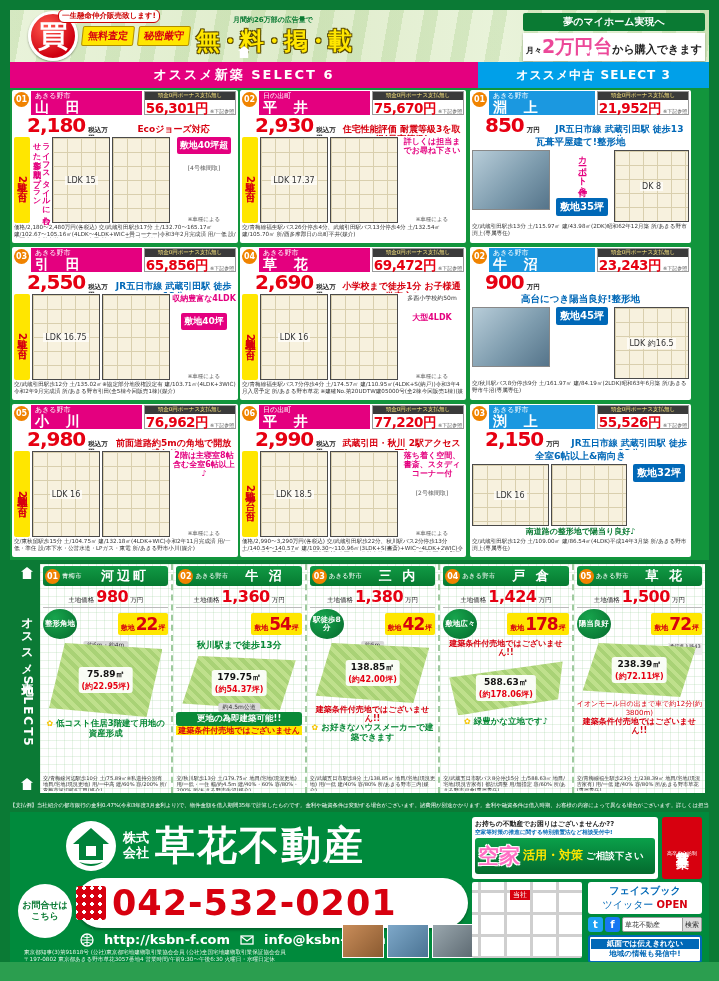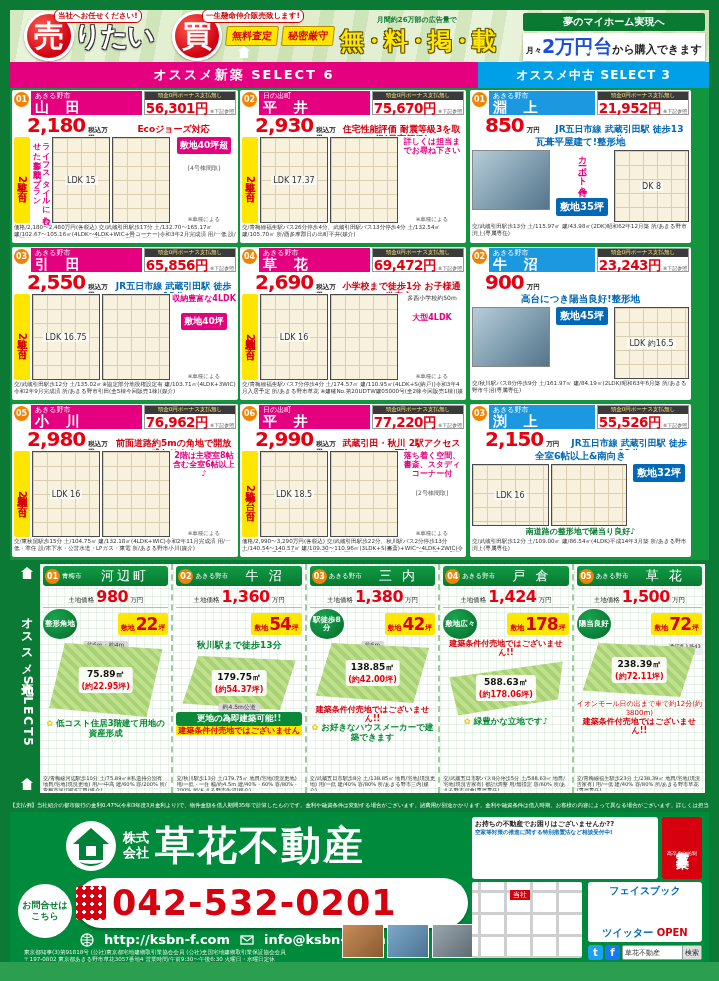--- a/index.html
+++ b/index.html
@@ -24,21 +24,21 @@
     border:1px solid #b08c00; border-radius:2px; margin-left:4px; transform:skewX(-6deg); white-space:nowrap; }
   .free-box { margin-left:6px; text-align:center; position:relative; }
   .ad-volume { color:#0a7a33; font-size:7px; font-weight:bold; }
   .free-big { color:#ffe600; font-size:24px; font-weight:bold; letter-spacing:-2px; white-space:nowrap;
     text-shadow:-1px -1px 0 #5a4a00,1px -1px 0 #5a4a00,-1px 1px 0 #5a4a00,1px 1px 0 #5a4a00; }
   .dream-box { position:absolute; right:4px; top:3px; width:182px; height:46px; }
   .dream-bar { background:#0a7a33; color:#fff; font-size:10px; font-weight:bold; text-align:center; padding:2px 6px; border-radius:2px; }
   .dream-white { background:#fff; margin-top:2px; padding:1px 2px; text-align:center; font-weight:bold; color:#222;
     font-size:11px; white-space:nowrap; box-shadow:0 1px 2px rgba(0,0,0,.3); }
   .dream-white .mo { font-size:8px; }
-  .dream-white .big-red { color:#1d4ed8; font-size:19px; }
+  .dream-white .big-red { color:#ec4899; font-size:19px; }
 
   
   .bars { position:absolute; left:10px; top:62px; width:699px; height:26px; display:flex; }
   .bar { display:flex; align-items:center; justify-content:center; gap:8px; color:#fff; font-weight:bold; font-size:13px; letter-spacing:2px;flex-direction:column; }
   .bar-new { width:468px; background:#e4007f; }
   .bar-used { width:231px; background:#00a0e9; font-size:12px; letter-spacing:1px; }
   .house-glyph { width:12px; height:12px; fill:#fff; flex:0 0 auto; }
 
   
   .listings { position:absolute; left:10px; top:88px; width:699px; height:472px; background:#12953c; }
@@ -93,21 +93,21 @@
     border:4px solid #0b7a35; display:flex; }
   .land-side { width:26px; background:#0b7a35; color:#fff; display:flex; flex-direction:column; align-items:center; padding:3px 0; gap:2px; }
   .land-side .vtext { writing-mode:vertical-rl; font-weight:bold; font-size:12px; letter-spacing:2px; flex:1; text-align:center; }
   .land-col { flex:1; border-right:2px dashed #9fca9f; padding:2px 3px; display:flex; flex-direction:column; position:relative;
     background-image:linear-gradient(rgba(160,210,160,.25) 1px,transparent 1px),linear-gradient(90deg,rgba(160,210,160,.25) 1px,transparent 1px);
     background-size:8px 8px; }
   .land-col:last-child { border-right:none; }
   .land-head { display:flex; align-items:center; gap:2px; background:linear-gradient(#119a45,#067a30);
     border-radius:3px; color:#fff; padding:1px 2px; height:20px; }
   .land-head .city { font-size:6.5px; }
-  .land-head .name { font-size:13px; font-weight:normal; letter-spacing:3px; flex:1; text-align:center; }
+  .land-head .name { font-size:13px; font-weight:bold; letter-spacing:3px; flex:1; text-align:center; }
   .land-price { display:flex; align-items:baseline; justify-content:center; gap:2px; border-bottom:1px solid #bbb; padding:1px 0; }
   .land-price .lbl { font-size:6.5px; color:#222; }
   .land-price .val { font-size:16px; font-weight:bold; color:#e60012; letter-spacing:-.5px; }
   .land-price .unit { font-size:6.5px; color:#222; }
   .land-badges { display:flex; align-items:center; gap:2px; margin-top:1px; height:30px; }
   .circle-badge { width:34px; height:30px; border-radius:50%; background:radial-gradient(circle at 35% 30%,#17a54d,#056a2c);
     color:#fff; font-size:7.5px; font-weight:bold; display:flex; align-items:center; justify-content:center;
     text-align:center; line-height:1.1; flex:0 0 auto; }
   .tsubo-badge { background:#ffe600; border-radius:2px; padding:1px 3px; display:flex; align-items:baseline; gap:1px; margin-left:auto; }
   .tsubo-badge .s { font-size:7px; color:#d7000f; font-weight:bold; }
@@ -171,21 +171,21 @@
   .ph1 { background:linear-gradient(135deg,#c98d5a,#8a5a30); }
   .ph2 { background:linear-gradient(135deg,#7ea8c9,#4a7393); }
   .ph3 { background:linear-gradient(135deg,#9aa7ae,#5d6a72); }
   .map-box { position:absolute; left:462px; top:70px; width:110px; height:76px; background:#fff; border-radius:2px; overflow:hidden;
     background-image:linear-gradient(#cfcfcf 3px,transparent 3px),linear-gradient(90deg,#cfcfcf 3px,transparent 3px);
     background-size:26px 22px; background-position:6px 8px; }
   .map-here { position:absolute; left:38px; top:8px; background:#d7000f; color:#fff; font-size:7px; padding:0 3px; }
   .sns-col { position:absolute; left:578px; top:70px; width:114px; }
   .sns-box { background:#fff; border-radius:3px; text-align:center; padding:2px; }
   .sns-l1 { color:#0068b7; font-weight:bold; font-size:10px; }
-  .sns-l2 { color:#0068b7; font-weight:bold; font-size:10px;margin-top:28px; }
+  .sns-l2 { color:#0068b7; font-weight:normal; font-size:10px; }
   .sns-l2 b { color:#d7000f; }
   .sns-row { display:flex; align-items:center; gap:2px; margin-top:3px; }
   .sq { width:15px; height:15px; border-radius:3px; color:#fff; font-weight:bold; font-size:10px;
     display:flex; align-items:center; justify-content:center; }
   .tw { background:#1da1f2; }
   .fb { background:#1877f2; }
   .search-pill { flex:1; background:#fff; border:1px solid #999; border-radius:2px; display:flex; align-items:center; height:15px; overflow:hidden; }
   .search-pill .q { flex:1; font-size:7px; color:#333; padding-left:2px; }
   .search-pill .btn { background:#ddd; border-left:1px solid #999; font-size:7px; color:#333; padding:0 2px; height:100%; display:flex; align-items:center; }
   .info-box { margin-top:3px; background:#fff; border:2px solid #0068b7; border-radius:3px; text-align:center; padding:2px 1px; }
@@ -193,25 +193,20 @@
   .info-l2 { color:#0068b7; font-size:7.5px; font-weight:bold; }
   .bottom-strip { position:absolute; left:0; top:962px; width:719px; height:19px; background:#2b9e4f; }
 </style>
 </head>
 <body>
 
 <div class="page">
 
   <div class="banner">
     <div class="leaf-stripe"></div>
-    <div class="sell-buy" style="margin-left:14px;">
-      <span class="bubble">当社へお任せください!</span>
-      <span class="big-circle">売</span>
-      <span class="tai">りたい</span>
-    </div>
     <div class="sell-buy" style="margin-left:18px;">
       <span class="bubble">一生懸命仲介販売致します!</span>
       <span class="big-circle">買</span>
     </div>
     <span class="badge-y">無料査定</span>
     <span class="badge-y">秘密厳守</span>
     <div class="free-box">
       <div class="ad-volume">月間約26万部の広告量で</div>
       <div class="free-big">無・料・掲・載</div>
     </div>
@@ -750,20 +745,25 @@
       <div class="kk">
           <div>株式</div>
           <div>会社</div>
         </div>
       <div class="company">草花不動産</div>
     </div>
 
     <div class="vacant-box">
       <div class="vacant-l1">お持ちの不動産でお困りはございませんか??</div>
       <div class="vacant-l2">空家等対策の推進に関する特別措置法など相談受付中!</div>
+      <div class="vacant-inner">
+        <span class="akiya">空家</span>
+        <span class="katsuyo">活用・対策</span>
+        <span class="soudan">ご相談下さい</span>
+      </div>
     </div>
     <div class="recruit">
       <span class="r1">営業募集</span>
       <span class="r2">高卒歩合給制</span>
     </div>
 
     <div class="contact-circle">お問合せはこちら</div>
     <div class="phone-pill">
       <div class="phone-icon"></div>
       <span class="phone-num">042-532-0201</span>

